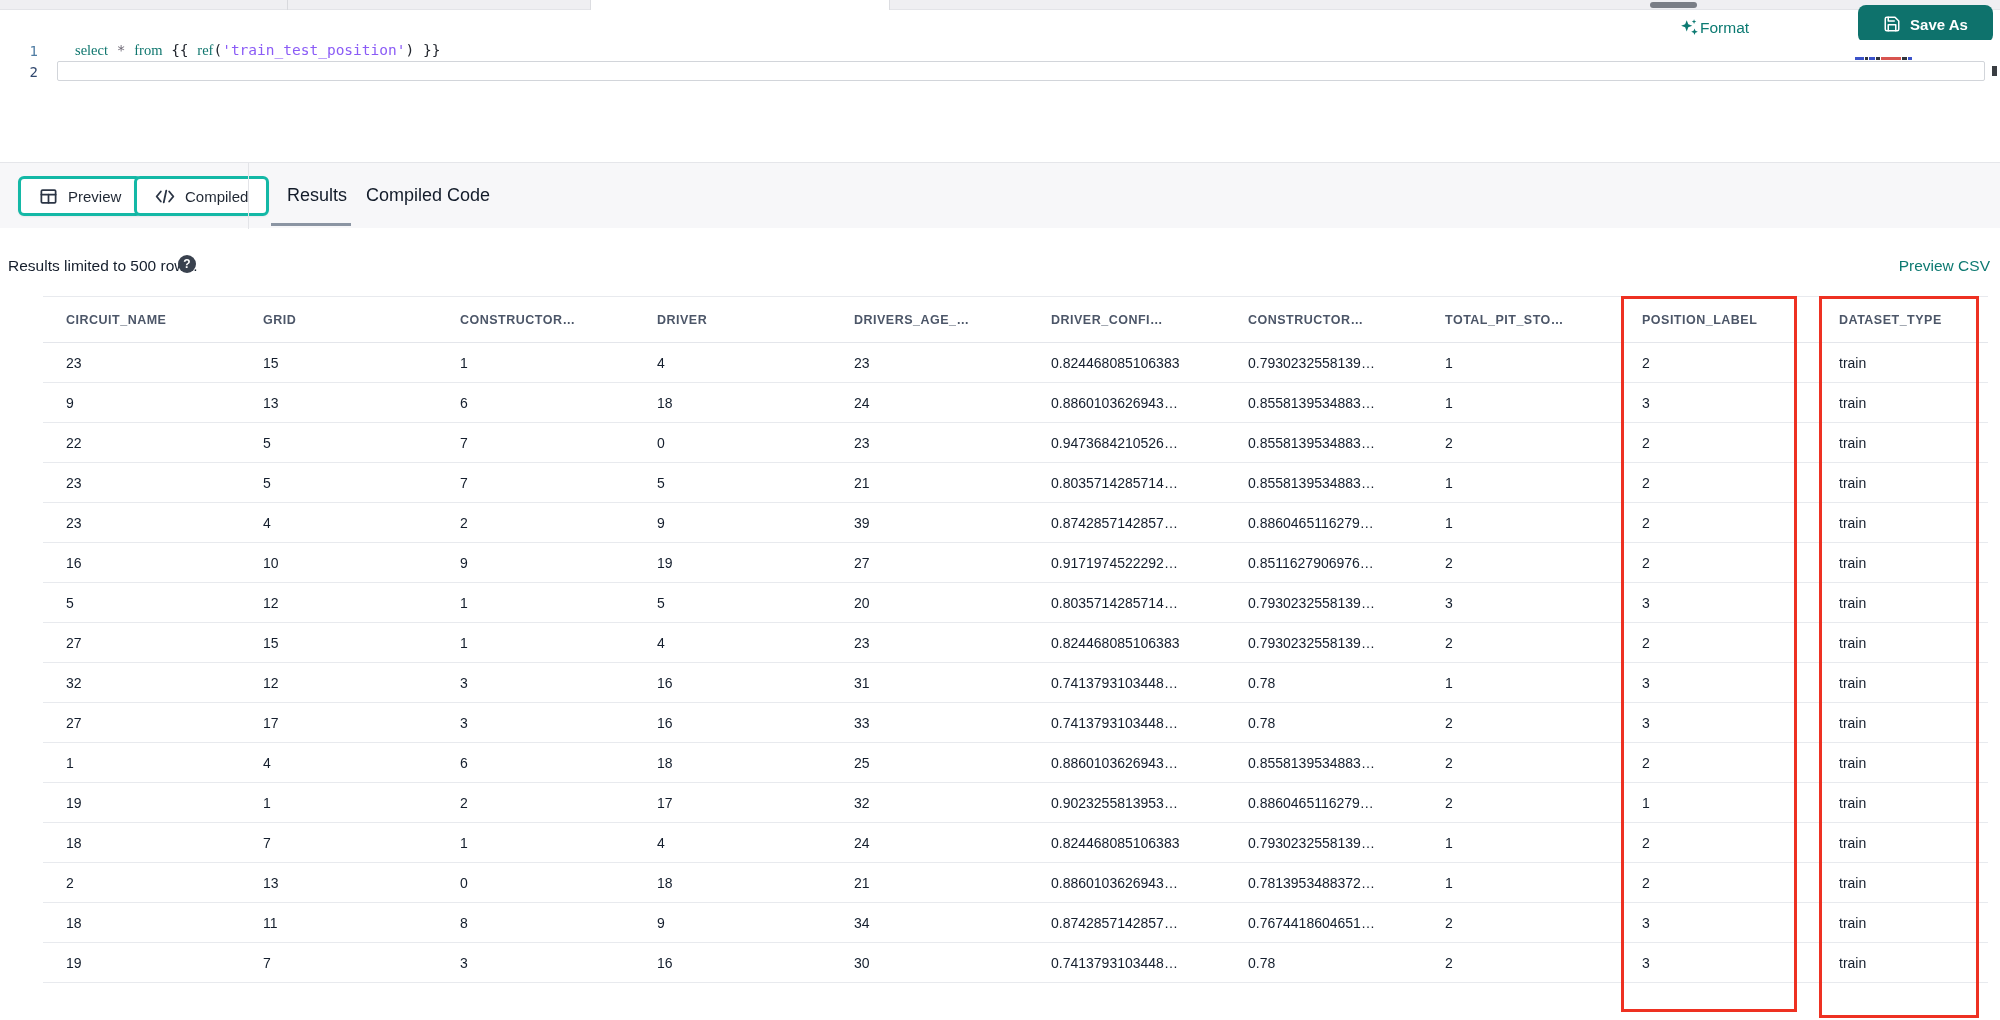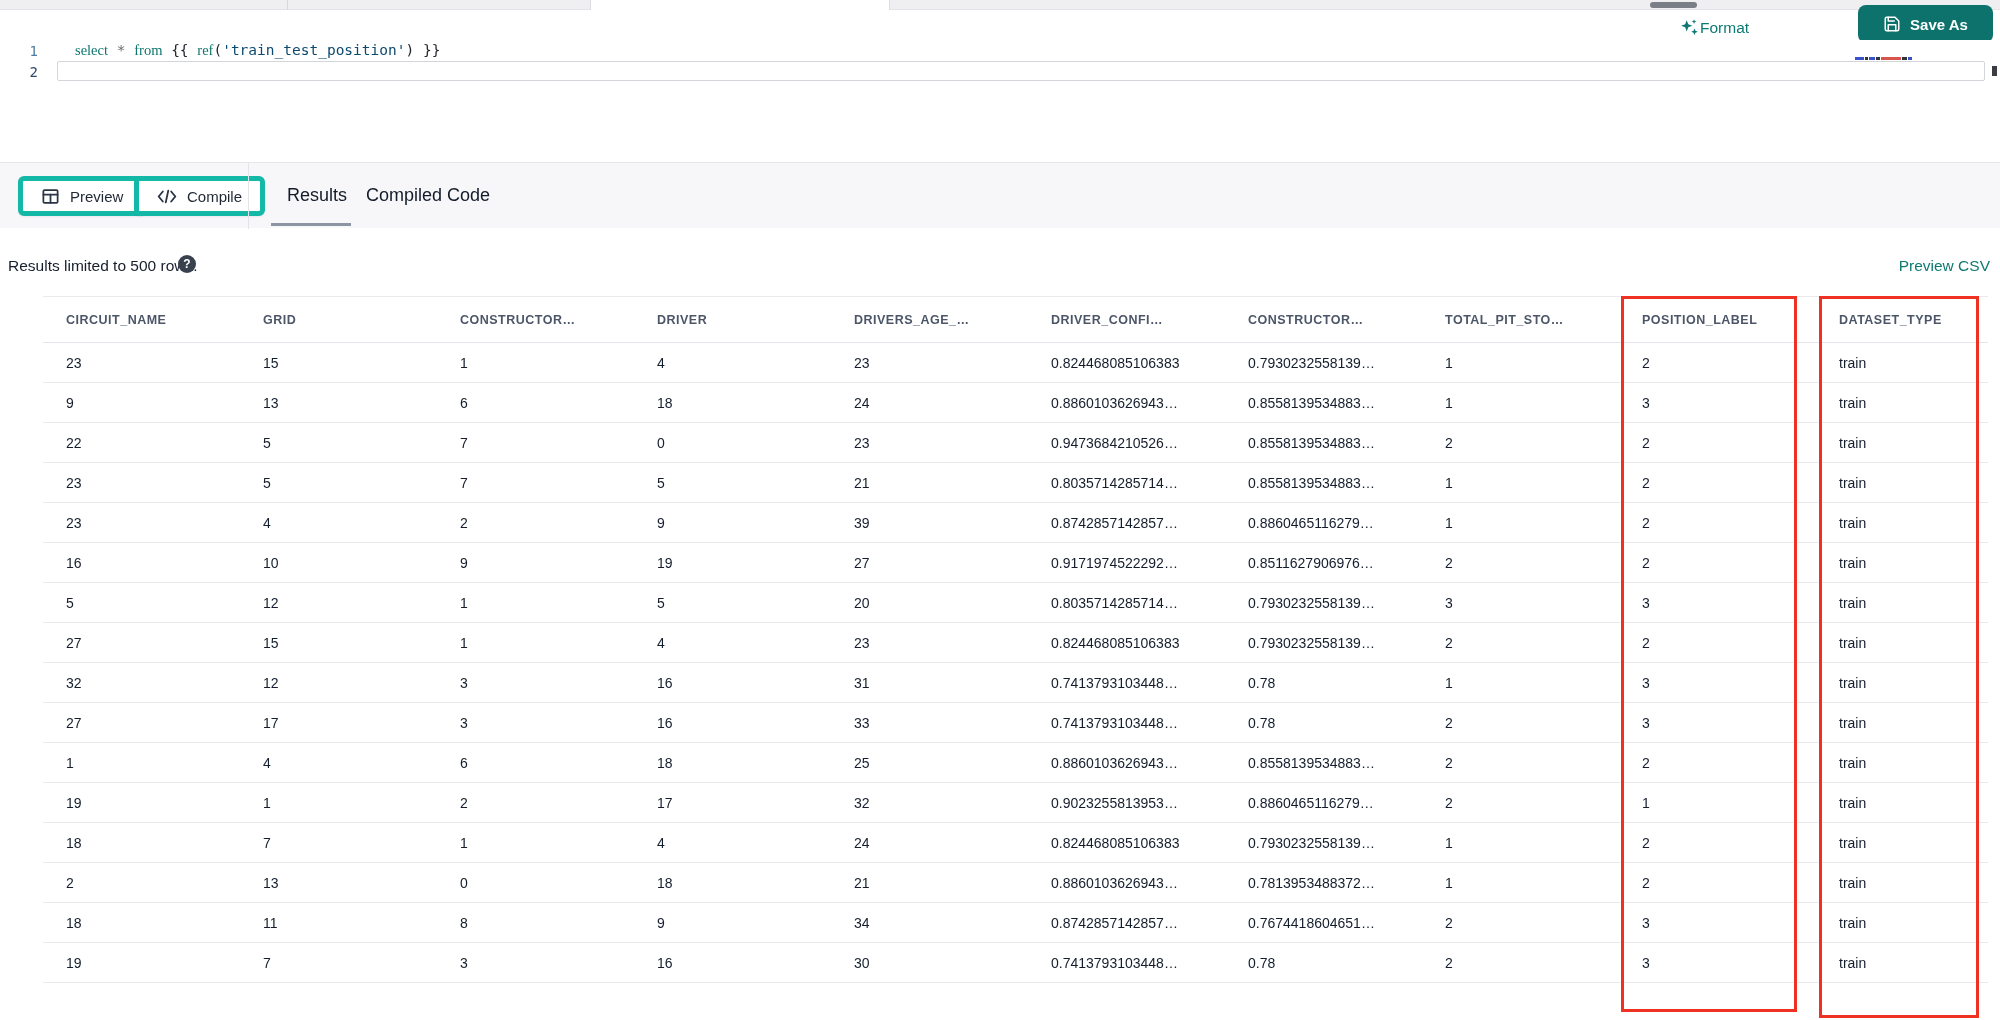--- a/index.html
+++ b/index.html
@@ -30,34 +30,34 @@
   .editor { position:absolute; top:40px; left:0; width:2000px; height:122px; background:#fff; }
   .gutter-num { position:absolute; font-family:"DejaVu Sans Mono", monospace; font-size:14px; width:20px; text-align:right; }
   .num-1 { left:18px; top:3px; color:#4f7ca3; }
   .num-2 { left:18px; top:24px; color:#31486e; }
   .active-line-box { position:absolute; left:57px; top:21px; width:1928px; height:20px;
     border:1px solid #d2d5da; border-radius:2px; background:#fff; }
   .code-line { position:absolute; left:75px; top:2px; font-family:"DejaVu Sans Mono", monospace;
     font-size:14.5px; white-space:pre; }
   .tok-keyword { color:#0f766e;font-family:Liberation Serif, serif; }
   .tok-operator { color:#6f6a77; }
-  .tok-string { color:#0c4a6e; }
+  .tok-string { color:#8b5cf6; }
   .tok-plain { color:#23272f; }
   .minimap { position:absolute; left:1855px; top:17px; width:58px; height:5px; display:flex; gap:1px; align-items:flex-start; }
   .minimap span { height:3px; display:inline-block; }
   .mm-kw { background:#3b52c9; }
   .mm-pl { background:#30343b; }
   .mm-str { background:#d8544f; }
   .scroll-dot { position:absolute; left:1992px; top:26px; width:5px; height:10px; background:#3a3d42; }
 
   
   .action-bar { position:absolute; top:162px; left:0; width:2000px; height:66px;
     background:#f7f7f9; border-top:1px solid #e5e6ea; }
   .btn { position:absolute; top:13px; height:40px; display:flex; align-items:center; gap:10px;
-    padding:0 18px; background:#ffffff; border:5px solid #14b8a6; border-radius:6px;
+    padding:0 18px; background:#ffffff; border:3px solid #14b8a6; border-radius:6px;
     font-size:15px; color:#1f2733; box-shadow:0 1px 2px rgba(20,30,50,.06); cursor:pointer; }
   .preview-btn { left:18px; }
   .compile-btn { left:134px; }
   .btn svg { color:#2b3545; }
   .bar-vdiv { position:absolute; left:248px; top:0; width:1px; height:66px; background:#e3e4e8; }
   .tab { position:absolute; top:0; height:64px; display:flex; align-items:center;
     font-size:18px; color:#121b29; cursor:pointer; }
   .tab-results { left:287px; }
   .tab-compiled { left:366px; }
   .tab-underline { position:absolute; left:271px; top:60px; width:80px; height:3px; background:#8b95a3; }
@@ -144,21 +144,21 @@
     <span>Preview</span>
   </div>
   <div class="btn compile-btn">
     <span style="display:flex">
       <svg width="20" height="17" viewBox="0 0 24 18" fill="none" stroke="currentColor" stroke-width="2.2" stroke-linecap="round" stroke-linejoin="round">
         <polyline points="7,3 2,9 7,15"></polyline>
           <polyline points="17,3 22,9 17,15"></polyline>
           <line x1="13.5" y1="2" x2="10.5" y2="16"></line>
       </svg>
     </span>
-    <span>Compile</span>
+    <span>Compiled</span>
   </div>
   <div class="bar-vdiv"></div>
   <div class="tab tab-results">Results</div>
   <div class="tab tab-compiled">Compiled Code</div>
   <div class="tab-underline"></div>
 </div>
 
 <div class="limit-note">Results limited to 500 rows.</div>
 <div class="help-icon">?</div>
 <div class="download-csv">Preview CSV</div>

